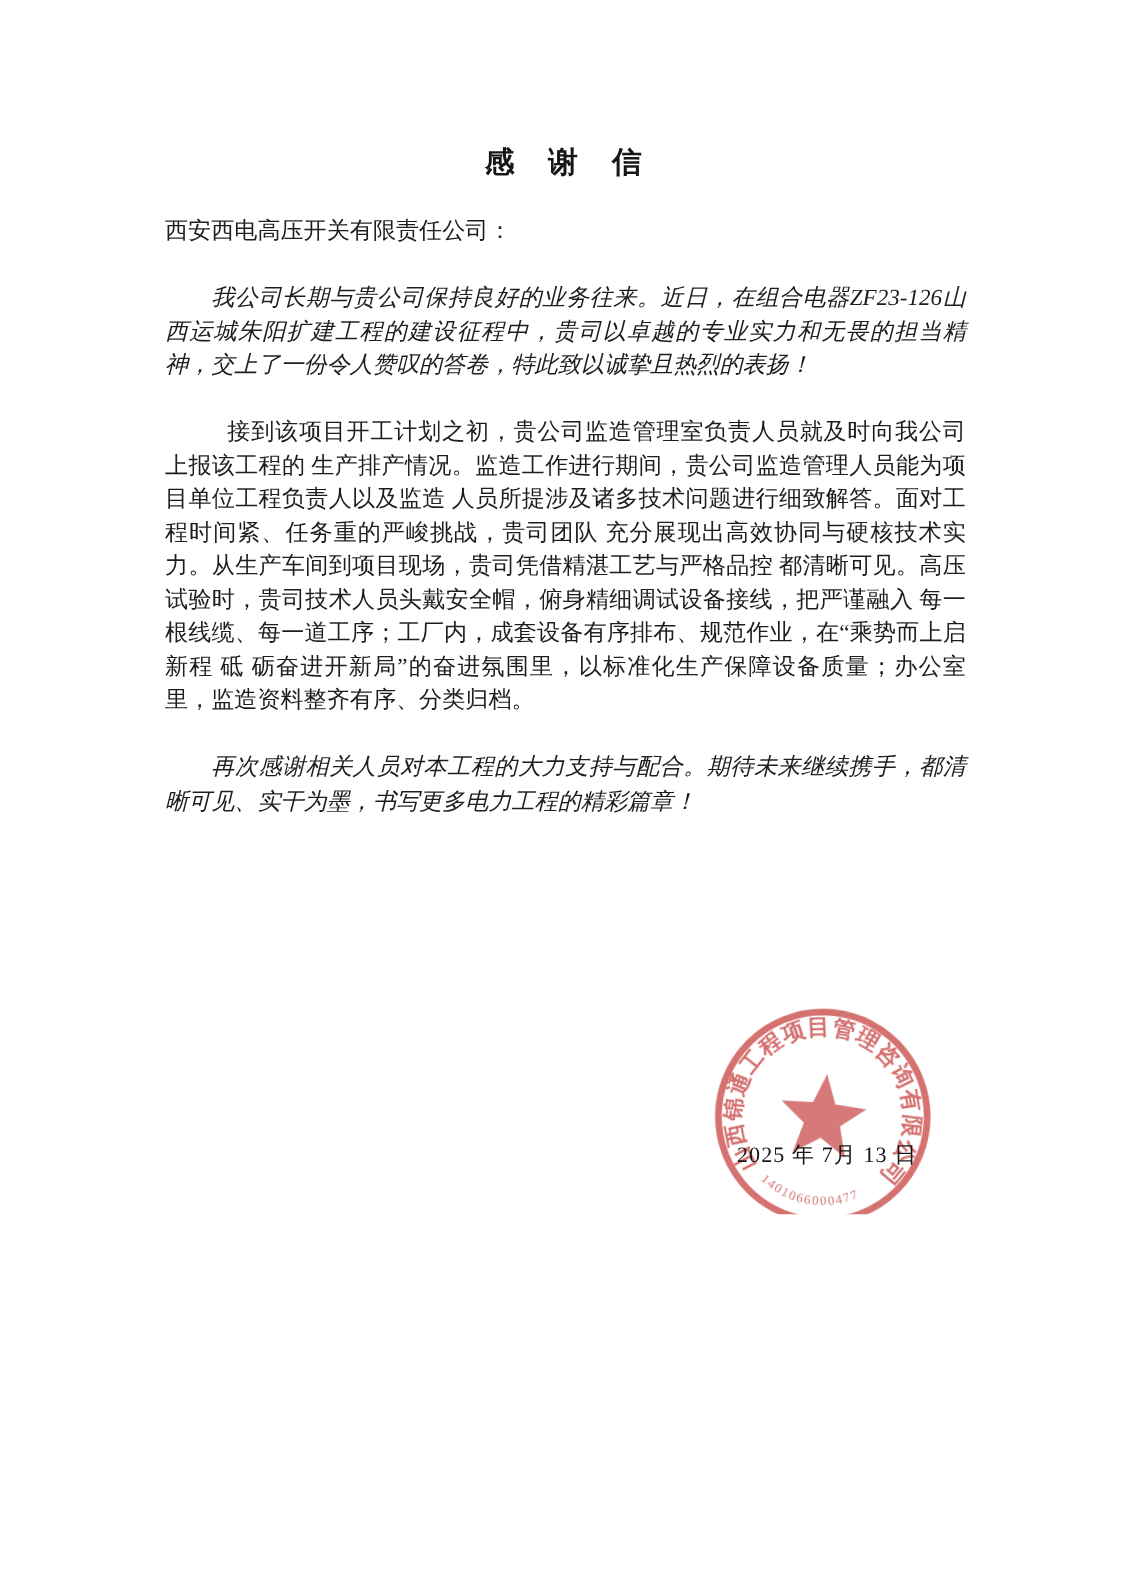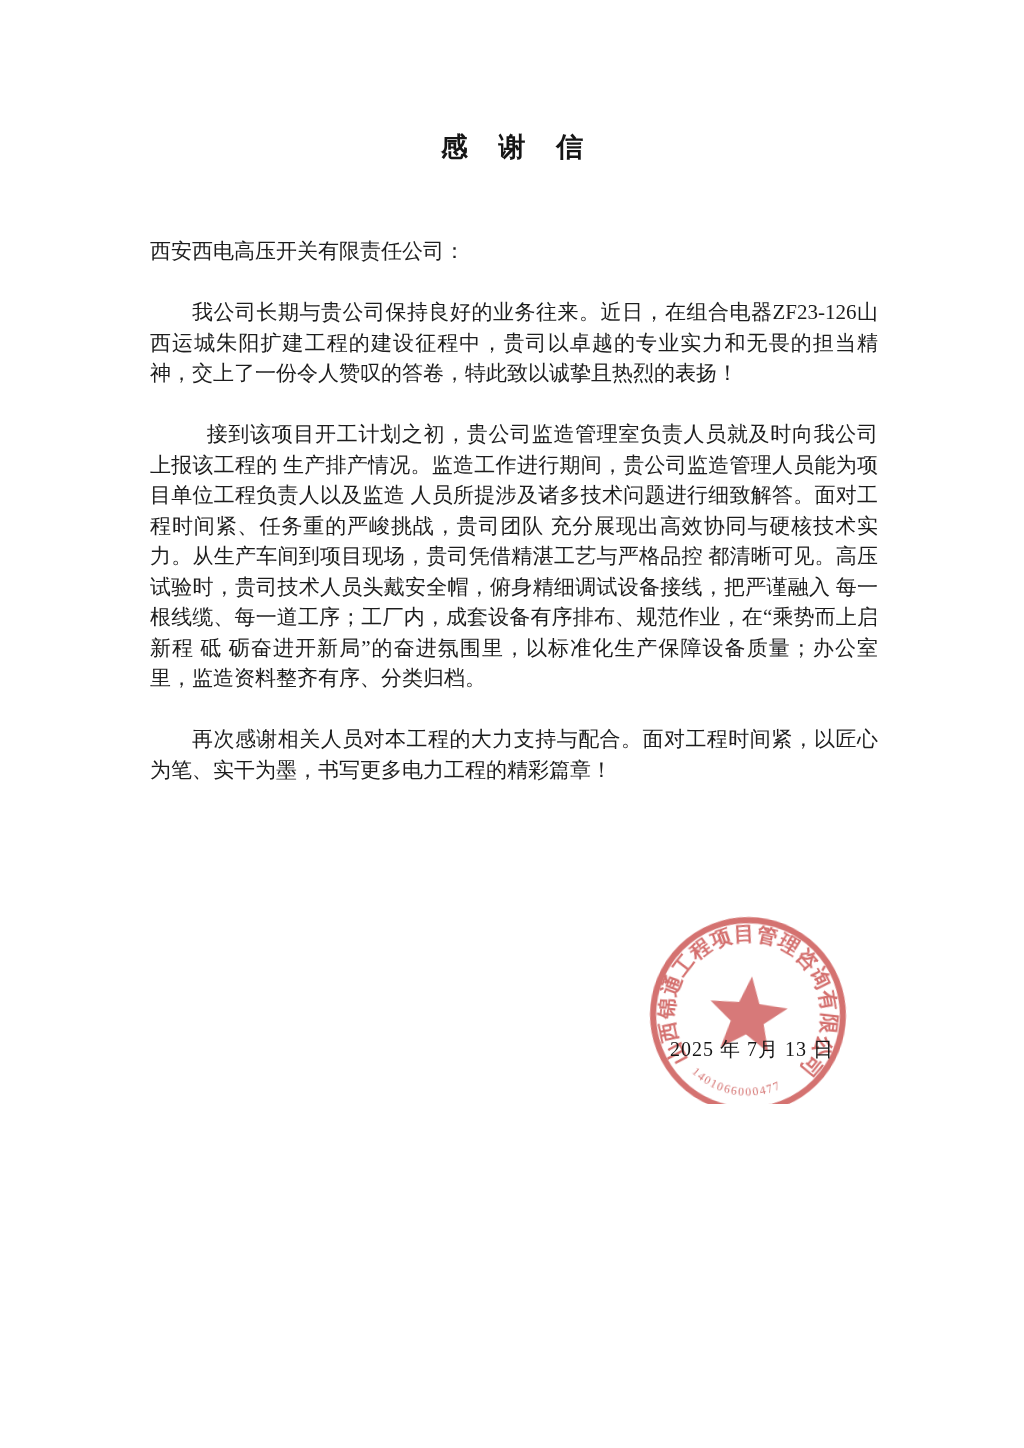--- a/index.html
+++ b/index.html
@@ -16,25 +16,24 @@
     text-align:center;
     font-size:27px; font-weight:bold;
     letter-spacing:12px; text-indent:12px;
     color:#161616;
   }
   .content {
     position:absolute; left:150px; top:194px; width:728px;
     font-size:21px; line-height:30.5px;
     text-align:justify;
     color:#1d1d1d;
-    margin-top:42px;
   }
   .content p { margin:0 0 30.5px 0; }
   .salutation { text-align:left; }
-  .para-indent-2 { text-indent:2em; }
+  .para-indent-2 { text-indent:2em;font-style:italic; }
   .para-indent-3 { text-indent:2.7em; }
   .signature {
     position:absolute; top:977px; right:154px;
     font-size:19px; letter-spacing:0.5px;
     color:#151515; z-index:2;
   }
   .date {
     position:absolute; top:1036px; right:190px;
     font-size:20px; letter-spacing:1px;
     color:#151515; z-index:2;
@@ -57,21 +56,21 @@
 <body>
 
 <div class="page">
 
   <div class="title">感 谢 信</div>
 
   <div class="content">
     <p class="salutation">西安西电高压开关有限责任公司：</p>
     <p class="para-indent-2">我公司长期与贵公司保持良好的业务往来。近日，在组合电器ZF23-126山西运城朱阳扩建工程的建设征程中，贵司以卓越的专业实力和无畏的担当精神，交上了一份令人赞叹的答卷，特此致以诚挚且热烈的表扬！</p>
     <p class="para-indent-3">接到该项目开工计划之初，贵公司监造管理室负责人员就及时向我公司上报该工程的 生产排产情况。监造工作进行期间，贵公司监造管理人员能为项目单位工程负责人以及监造 人员所提涉及诸多技术问题进行细致解答。面对工程时间紧、任务重的严峻挑战，贵司团队 充分展现出高效协同与硬核技术实力。从生产车间到项目现场，贵司凭借精湛工艺与严格品控 都清晰可见。高压试验时，贵司技术人员头戴安全帽，俯身精细调试设备接线，把严谨融入 每一根线缆、每一道工序；工厂内，成套设备有序排布、规范作业，在“乘势而上启新程 砥 砺奋进开新局”的奋进氛围里，以标准化生产保障设备质量；办公室里，监造资料整齐有序、分类归档。</p>
-    <p class="para-indent-2">再次感谢相关人员对本工程的大力支持与配合。面对工程时间紧，以匠心为笔、实干为墨，书写更多电力工程的精彩篇章！</p>
+    <p class="para-indent-2">再次感谢相关人员对本工程的大力支持与配合。期待未来继续携手，都清晰可见、实干为墨，书写更多电力工程的精彩篇章！</p>
   </div>
 
   <div class="date">2025 年 7月 13 日</div>
 
   <svg class="stamp" viewBox="0 0 196 196" xmlns="http://www.w3.org/2000/svg" aria-hidden="true">
     <defs>
       <path id="ringPath" d="M 44.6 147.8 A 73 73 0 1 1 151.4 147.8" fill="none"></path>
       <path id="numPath" d="M 47.2 158.5 A 79 79 0 0 0 148.8 158.5" fill="none"></path>
     </defs>
     <circle cx="98" cy="98" r="93" fill="none" stroke-width="6" stroke-opacity="0.9" stroke="#c5403e"></circle>

